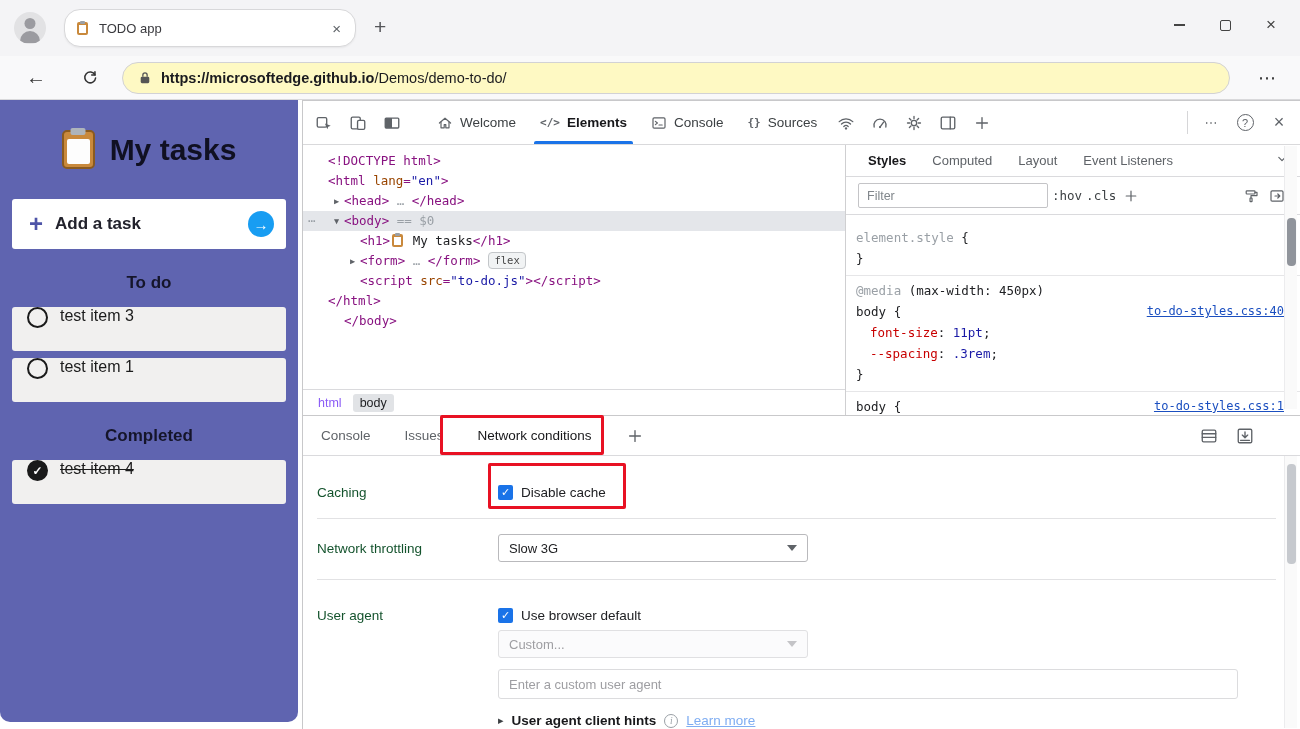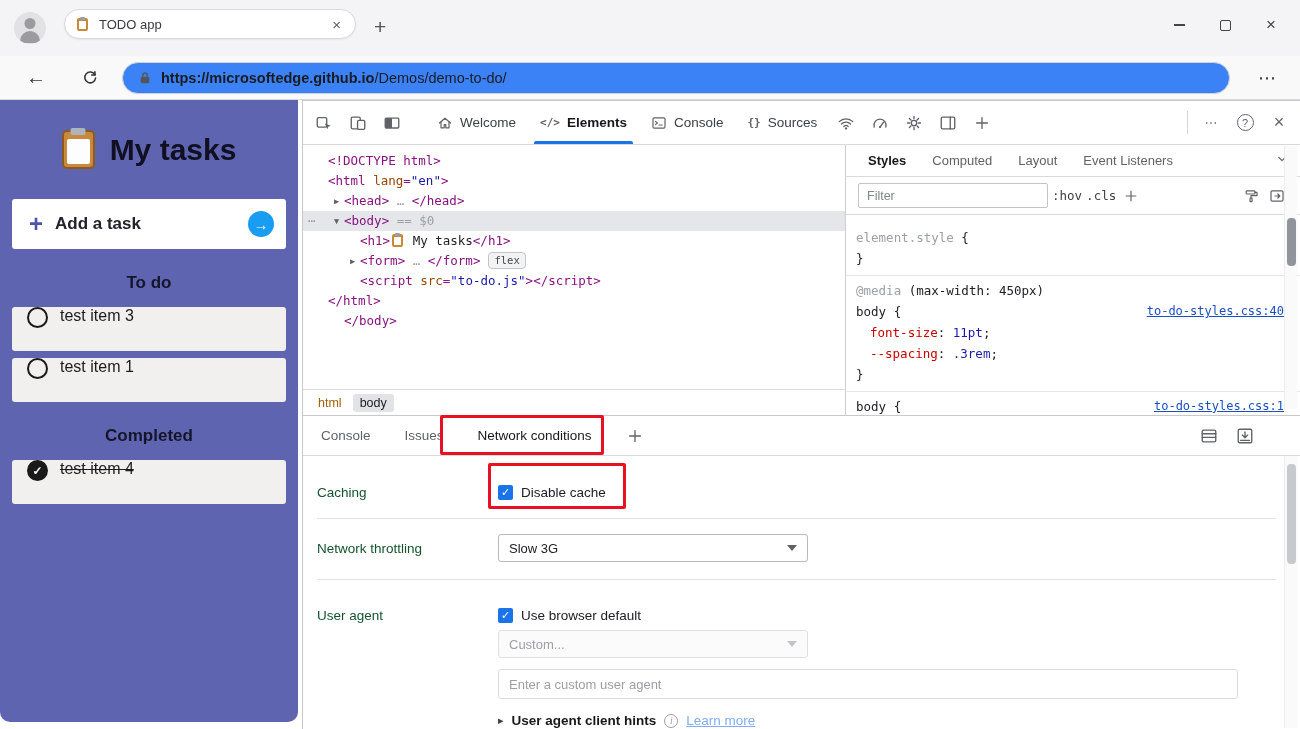--- a/index.html
+++ b/index.html
@@ -5,35 +5,35 @@
   * { margin:0; padding:0; box-sizing:border-box; }
   html,body { background:#fff; }
   body { font-family:"Liberation Sans", sans-serif; color:#202124; }
   .window { position:relative; width:1300px; height:729px; background:#fff; overflow:hidden; font-size:13px; }
 
   
   .titlebar { position:absolute; left:0; top:0; width:100%; height:56px; background:#f4f4f6; }
   .avatar { position:absolute; left:14px; top:12px; width:32px; height:32px; border-radius:50%; background:#e2e2e4; overflow:hidden; }
   .av-head { position:absolute; left:50%; top:6px; transform:translateX(-50%); width:11px; height:11px; border-radius:50%; background:#9b9ba0; }
   .av-body { position:absolute; left:50%; top:19px; transform:translateX(-50%); width:20px; height:12px; border-radius:10px 10px 0 0; background:#9b9ba0; }
-  .tab { position:absolute; left:64px; top:9px; width:292px; height:30px; background:#fff; border:1px solid #d8d8da; border-radius:16px; display:flex; align-items:center; gap:9px; padding:0 10px; box-shadow:0 1px 2px rgba(0,0,0,.06); }
+  .tab { position:absolute; left:64px; top:9px; width:292px; height:38px; background:#fff; border:1px solid #d8d8da; border-radius:16px; display:flex; align-items:center; gap:9px; padding:0 10px; box-shadow:0 1px 2px rgba(0,0,0,.06); }
   .tab-title { flex:1; font-size:13px; color:#3a3a3e; white-space:nowrap; overflow:hidden; }
   .tab-close { color:#5f6368; font-size:15px; line-height:1; padding:2px 4px; }
   .new-tab { position:absolute; left:374px; top:16px; font-size:21px; color:#55565a; line-height:1; }
   .win-controls { position:absolute; right:6px; top:6px; display:flex; }
   .wc { width:46px; height:38px; display:flex; align-items:center; justify-content:center; color:#444; font-size:17px; }
   .wc-min { width:11px; height:2px; background:#444; display:block; }
   .wc-max { width:11px; height:11px; border:1.5px solid #444; border-radius:2px; display:block; }
 
   
   .navbar { position:absolute; left:0; top:56px; width:100%; height:44px; background:#f9f9fa; border-bottom:1px solid #d9d9db; }
   .nav-btn { position:absolute; top:0; height:43px; display:flex; align-items:center; justify-content:center; width:36px; color:#333; }
   .back { left:18px; font-size:20px; }
   .reload { left:72px; }
-  .url-pill { position:absolute; left:122px; top:6px; width:1108px; height:32px; background:#3b82f6; border:1px solid #d2d2d5; border-radius:16px; display:flex; align-items:center; gap:10px; padding:0 16px; }
+  .url-pill { position:absolute; left:122px; top:6px; width:1108px; height:32px; background:#fef9c3; border:1px solid #d2d2d5; border-radius:16px; display:flex; align-items:center; gap:10px; padding:0 16px; }
   .url { font-size:14.5px; color:#1b1b1f; white-space:nowrap; }
   .url b { font-weight:bold; }
   .nav-more { position:absolute; right:16px; top:0; height:43px; width:34px; display:flex; align-items:center; justify-content:center; font-size:18px; color:#333; }
 
   
   .todo-app { position:absolute; left:0; top:100px; width:298px; height:622px; background:#5f64b0; border-radius:0 0 10px 10px; overflow:hidden; }
   .app-title-row { margin-top:30px; display:flex; align-items:center; justify-content:center; gap:15px; }
   .clipboard { position:relative; width:33px; height:39px; background:#c9893c; border:2px solid #8a5a20; border-radius:5px; }
   .clipboard::before { content:""; position:absolute; left:3px; right:3px; top:7px; bottom:3px; background:#fdfdfd; border-radius:2px; }
   .clipboard::after { content:""; position:absolute; left:50%; top:-4px; transform:translateX(-50%); width:15px; height:7px; background:#aeb4bb; border-radius:2px; }
@@ -79,21 +79,21 @@
   .tk-gray { color:#9aa0a6; }
   .tk-plain { color:#202124; }
   .tk-prop { color:#c80000; }
   .tk-cssval { color:#1a1aa6; }
   .tk-sel { color:#202124; }
   .tk-badge { display:inline-block; margin-left:8px; padding:0 5px; border-radius:4px; background:#f1f3f4; border:1px solid #c3c6c9; color:#474747; font-size:10.5px; line-height:15px; vertical-align:1px; }
   .tk-clip { display:inline-block; width:11px; height:13px; background:#c9893c; border-radius:2px; position:relative; vertical-align:-2px; margin:0 2px; }
   .tk-clip::before { content:""; position:absolute; left:2px; right:2px; top:3px; bottom:2px; background:#fff; }
   .tk-clip::after { content:""; position:absolute; left:3px; top:-1px; width:5px; height:3px; background:#9aa0a6; border-radius:1px; }
   .breadcrumbs { height:26px; flex:none; border-top:1px solid #dadadd; display:flex; align-items:center; gap:4px; padding:0 8px; font-size:12.5px; }
-  .crumb { padding:2px 7px; color:#a16207; border-radius:3px; }
+  .crumb { padding:2px 7px; color:#8b5cf6; border-radius:3px; }
   .crumb.selected { background:#e1e3e6; color:#202124; }
 
   .styles-panel { flex:1; min-width:0; display:flex; flex-direction:column; }
   .st-tabs { height:32px; flex:none; display:flex; align-items:center; gap:26px; padding:0 10px 0 22px; font-size:13px; color:#5f6368; border-bottom:1px solid #dadadd; }
   .st-tab.active { color:#18181b; font-weight:bold; }
   .st-chevron { margin-left:auto; }
   .st-chevron svg, .sm svg { width:16px; height:16px; stroke:#5f6368; fill:none; stroke-width:1.5; stroke-linecap:round; stroke-linejoin:round; }
   .st-toolbar { height:38px; flex:none; display:flex; align-items:center; gap:4px; padding:0 12px; border-bottom:1px solid #dadadd; }
   .filter { width:190px; height:25px; border:1px solid #c4c4c7; border-radius:2px; padding:0 8px; font-size:12.5px; font-family:"Liberation Sans", sans-serif; color:#333; }
   .filter::placeholder { color:#80868b; }

